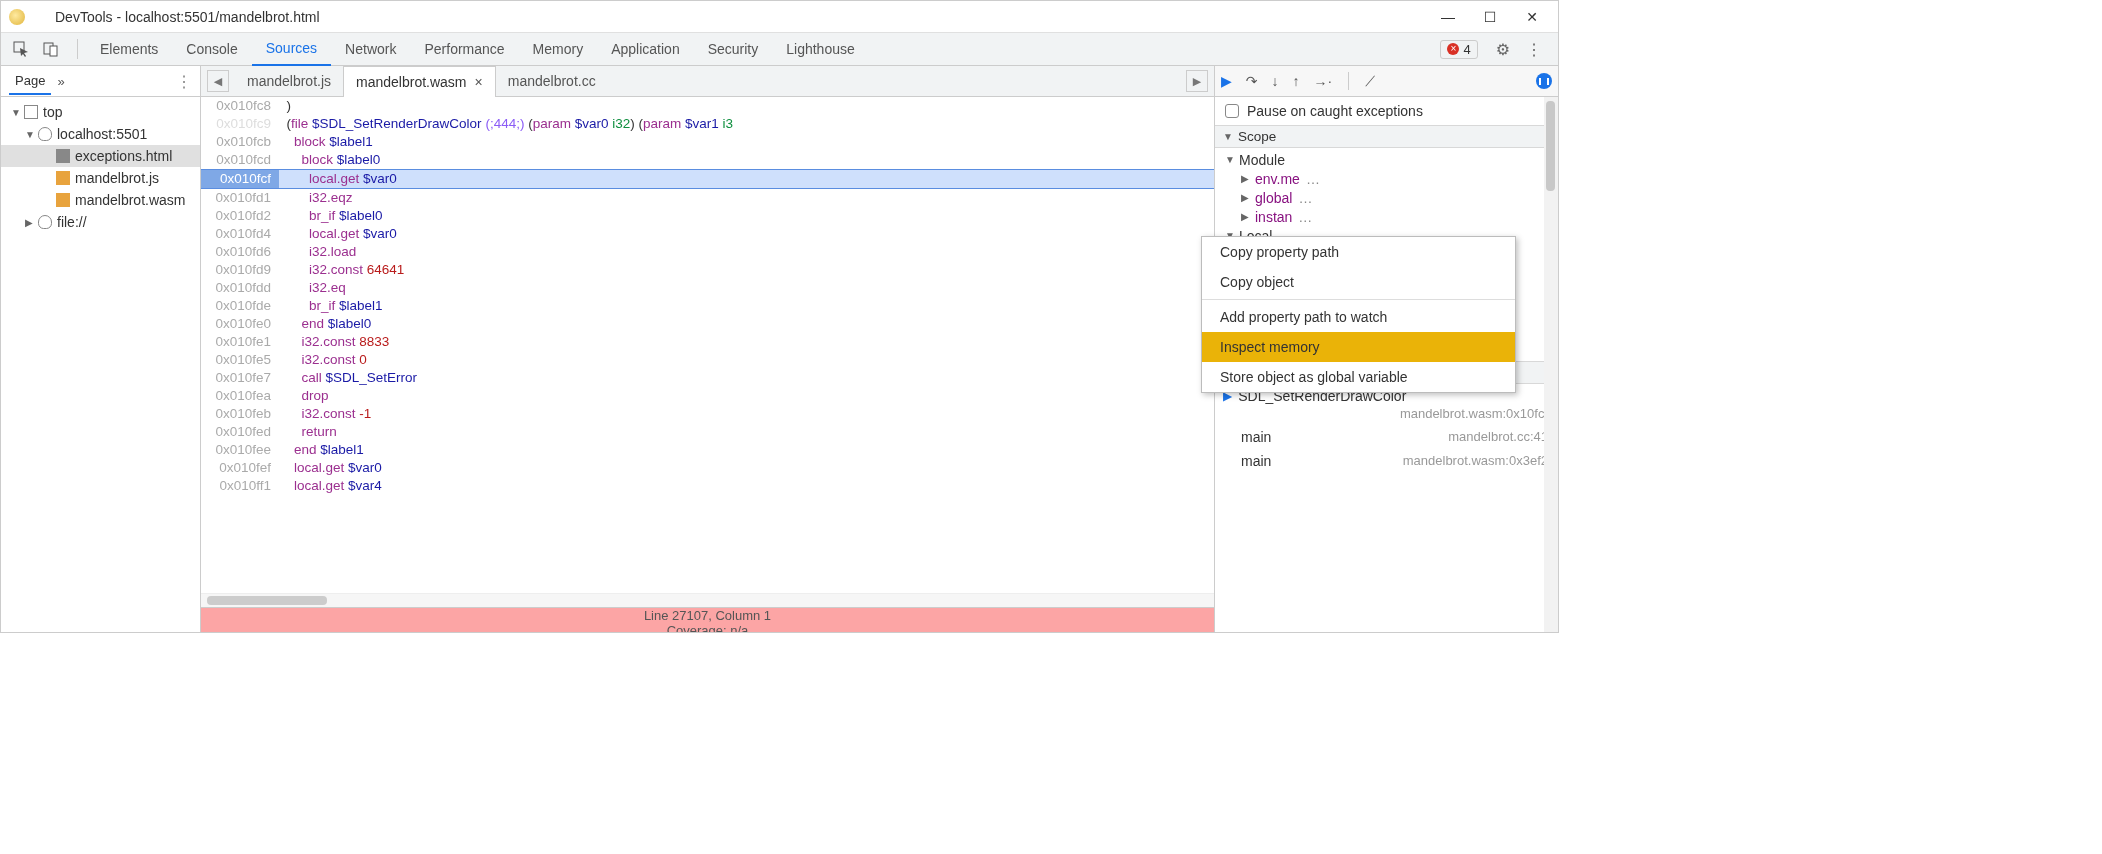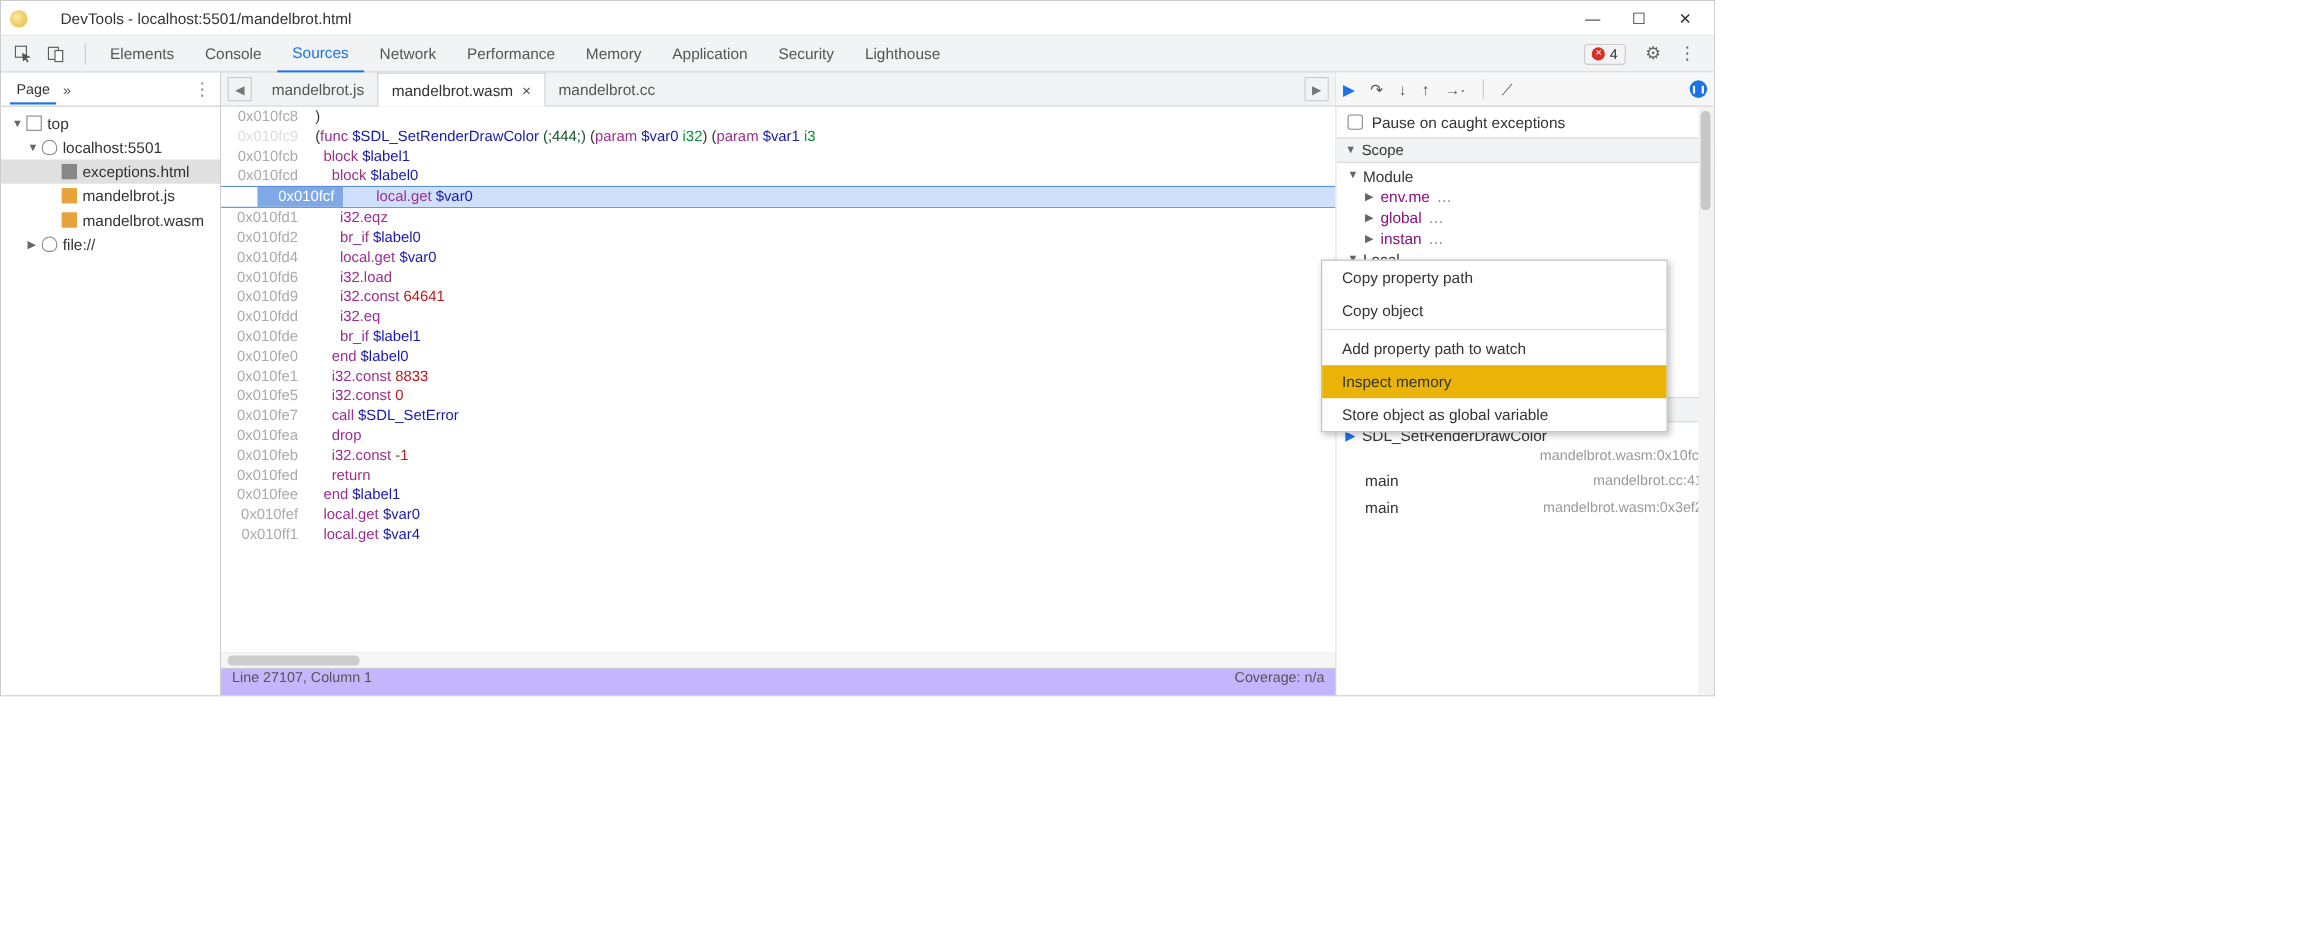--- a/index.html
+++ b/index.html
@@ -52,26 +52,26 @@
 .filetabs .ftab{padding:0 12px;height:31px;display:flex;align-items:center;gap:8px;font-size:14px;color:#555;cursor:pointer;}
 .filetabs .ftab.active{background:#fff;border-top:1px solid #ccc;border-left:1px solid #ccc;border-right:1px solid #ccc;color:#333;}
 .filetabs .ftab .close{font-size:14px;color:#555;}
 .filetabs .spacer{flex:1;}
 .editor{flex:1;overflow:auto;font-family:Menlo,Consolas,monospace;font-size:13.5px;line-height:18px;background:#fff;}
 .editor .row{display:flex;}
 .editor .gutter{width:78px;text-align:right;color:#aaa;padding-right:8px;user-select:none;}
 .editor .gutter.dim{color:#ddd;}
 .editor .code{flex:1;white-space:pre;}
 .editor .row.hl .code{background:#cfe0fc;}
-.editor .row.hl .gutter{background:#7fa8e6;color:#fff;margin-left:33px;}
+.editor .row.hl .gutter{background:#7fa8e6;color:#fff;}
 .editor .row.hl{border-top:1px solid #5a8de0;border-bottom:1px solid #5a8de0;}
-.tok-kw{color:#9b2f8f;} .tok-id{color:#1a1aa6;} .tok-var{color:#0f8f3f;} .tok-num{color:#b91c1c;} .tok-cm{color:#14532d;text-align:center;}
+.tok-kw{color:#9b2f8f;} .tok-id{color:#1a1aa6;} .tok-var{color:#0f8f3f;} .tok-num{color:#b91c1c;} .tok-cm{color:#8b5cf6;text-align:center;}
 .editor-scroll{height:14px;border-top:1px solid #eee;background:#f6f6f6;position:relative;}
 .editor-scroll .thumb{position:absolute;left:6px;top:2px;height:9px;width:120px;background:#ccc;border-radius:4px;}
-.statusbar{height:25px;border-top:1px solid #ccc;background:#c4b5fd;display:flex;padding:0 10px;font-size:13px;color:#555;}
+.statusbar{height:25px;border-top:1px solid #ccc;background:#fca5a5;display:flex;align-items:center;padding:0 10px;font-size:13px;color:#555;flex-direction:column;}
 .statusbar .spacer{flex:1;}
 
 
 .rightpane{width:343px;display:flex;flex-direction:column;background:#fff;position:relative;}
 .dbgtoolbar{height:31px;border-bottom:1px solid #ccc;display:flex;align-items:center;padding:0 6px;gap:14px;color:#555;background:#f7f7f7;}
 .dbgtoolbar .icn{font-size:14px;cursor:pointer;}
 .dbgtoolbar .icn.blue{color:#1a73e8;}
 .dbgtoolbar .vsep{width:1px;height:18px;background:#ccc;margin:0 2px;}
 .dbgtoolbar .pausebtn{width:16px;height:16px;border-radius:50%;background:#1a73e8;display:flex;align-items:center;justify-content:center;margin-left:auto;}
 .dbgtoolbar .pausebtn::after{content:"";width:6px;height:7px;border-left:2px solid #fff;border-right:2px solid #fff;}
@@ -192,21 +192,21 @@
       <div class="spacer"></div>
       <div class="navbtn">▶</div>
     </div>
     <div class="editor" id="editor">
         <div class="row">
           <div class="gutter">0x010fc8</div>
           <div class="code">  )</div>
         </div>
         <div class="row">
           <div class="gutter dim">0x010fc9</div>
-          <div class="code">  (<span class="tok-kw">func</span> <span class="tok-id">$SDL_SetRenderDrawColor</span> <span class="tok-cm">(;444;)</span> (<span class="tok-kw">param</span> <span class="tok-id">$var0</span> <span class="tok-var">i32</span>) (<span class="tok-kw">param</span> <span class="tok-id">$var1</span> <span class="tok-var">i3</span></div>
+          <div class="code">  (<span class="tok-kw">file</span> <span class="tok-id">$SDL_SetRenderDrawColor</span> <span class="tok-cm">(;444;)</span> (<span class="tok-kw">param</span> <span class="tok-id">$var0</span> <span class="tok-var">i32</span>) (<span class="tok-kw">param</span> <span class="tok-id">$var1</span> <span class="tok-var">i3</span></div>
         </div>
         <div class="row">
           <div class="gutter">0x010fcb</div>
           <div class="code">    <span class="tok-kw">block</span> <span class="tok-id">$label1</span></div>
         </div>
         <div class="row">
           <div class="gutter">0x010fcd</div>
           <div class="code">      <span class="tok-kw">block</span> <span class="tok-id">$label0</span></div>
         </div>
         <div class="row hl">

